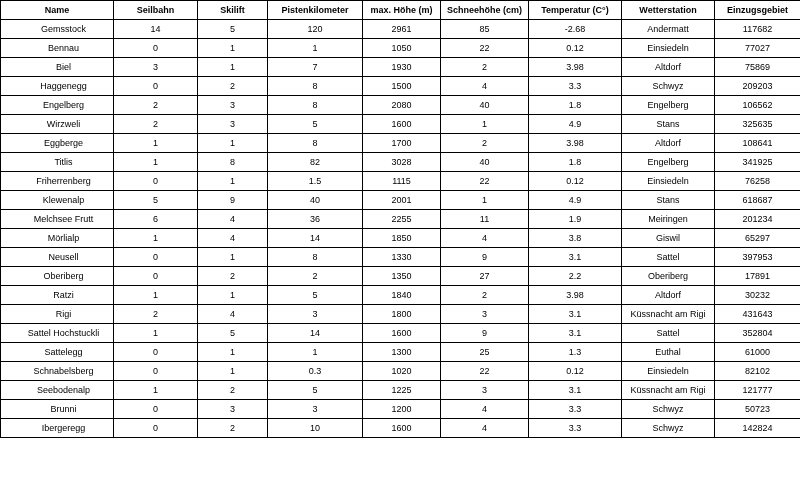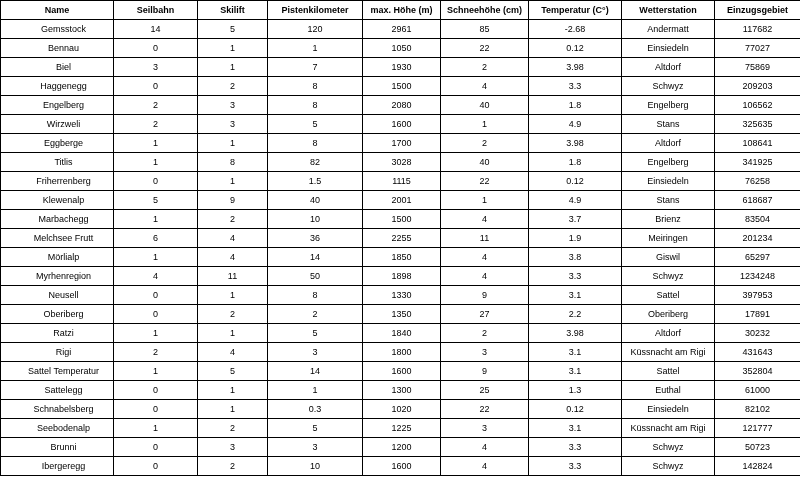--- a/index.html
+++ b/index.html
@@ -185,31 +185,20 @@
         <td class="num">5</td>
         <td class="num">9</td>
         <td class="num">40</td>
         <td class="num">2001</td>
         <td class="num">1</td>
         <td class="num">4.9</td>
         <td class="num">Stans</td>
         <td class="num">618687</td>
       </tr>
       <tr>
-        <td class="name">Marbachegg</td>
-        <td class="num">1</td>
-        <td class="num">2</td>
-        <td class="num">10</td>
-        <td class="num">1500</td>
-        <td class="num">4</td>
-        <td class="num">3.7</td>
-        <td class="num">Brienz</td>
-        <td class="num">83504</td>
-      </tr>
-      <tr>
         <td class="name">Melchsee Frutt</td>
         <td class="num">6</td>
         <td class="num">4</td>
         <td class="num">36</td>
         <td class="num">2255</td>
         <td class="num">11</td>
         <td class="num">1.9</td>
         <td class="num">Meiringen</td>
         <td class="num">201234</td>
       </tr>
@@ -218,31 +207,20 @@
         <td class="num">1</td>
         <td class="num">4</td>
         <td class="num">14</td>
         <td class="num">1850</td>
         <td class="num">4</td>
         <td class="num">3.8</td>
         <td class="num">Giswil</td>
         <td class="num">65297</td>
       </tr>
       <tr>
-        <td class="name">Myrhenregion</td>
-        <td class="num">4</td>
-        <td class="num">11</td>
-        <td class="num">50</td>
-        <td class="num">1898</td>
-        <td class="num">4</td>
-        <td class="num">3.3</td>
-        <td class="num">Schwyz</td>
-        <td class="num">1234248</td>
-      </tr>
-      <tr>
         <td class="name">Neusell</td>
         <td class="num">0</td>
         <td class="num">1</td>
         <td class="num">8</td>
         <td class="num">1330</td>
         <td class="num">9</td>
         <td class="num">3.1</td>
         <td class="num">Sattel</td>
         <td class="num">397953</td>
       </tr>
@@ -273,21 +251,21 @@
         <td class="num">2</td>
         <td class="num">4</td>
         <td class="num">3</td>
         <td class="num">1800</td>
         <td class="num">3</td>
         <td class="num">3.1</td>
         <td class="num">Küssnacht am Rigi</td>
         <td class="num">431643</td>
       </tr>
       <tr>
-        <td class="name">Sattel Temperatur</td>
+        <td class="name">Sattel Hochstuckli</td>
         <td class="num">1</td>
         <td class="num">5</td>
         <td class="num">14</td>
         <td class="num">1600</td>
         <td class="num">9</td>
         <td class="num">3.1</td>
         <td class="num">Sattel</td>
         <td class="num">352804</td>
       </tr>
       <tr>

